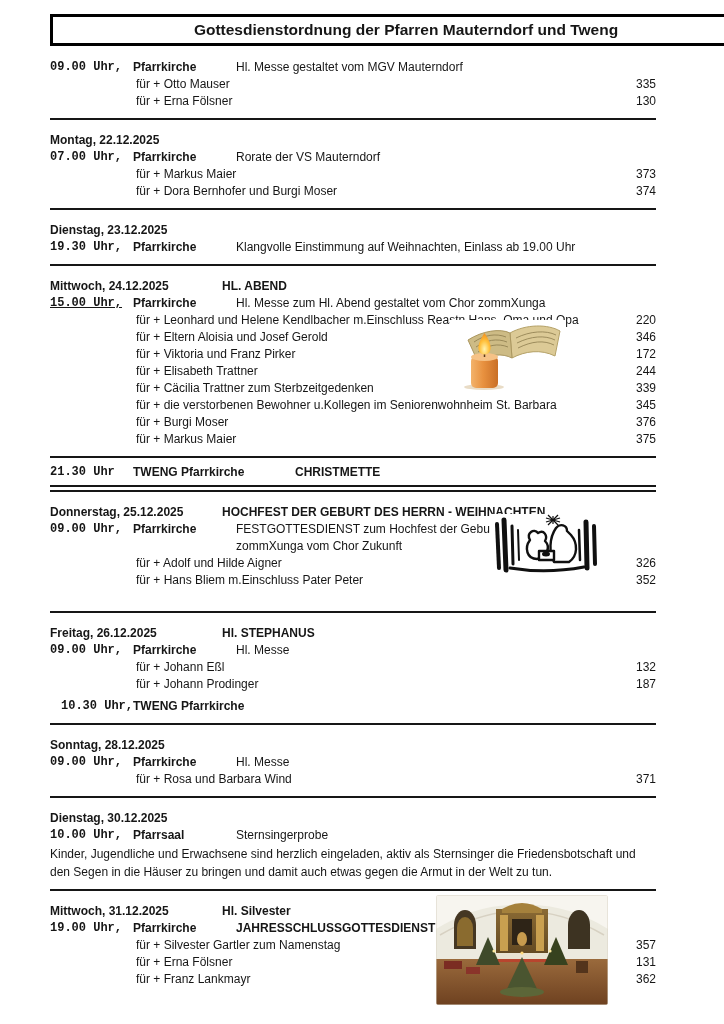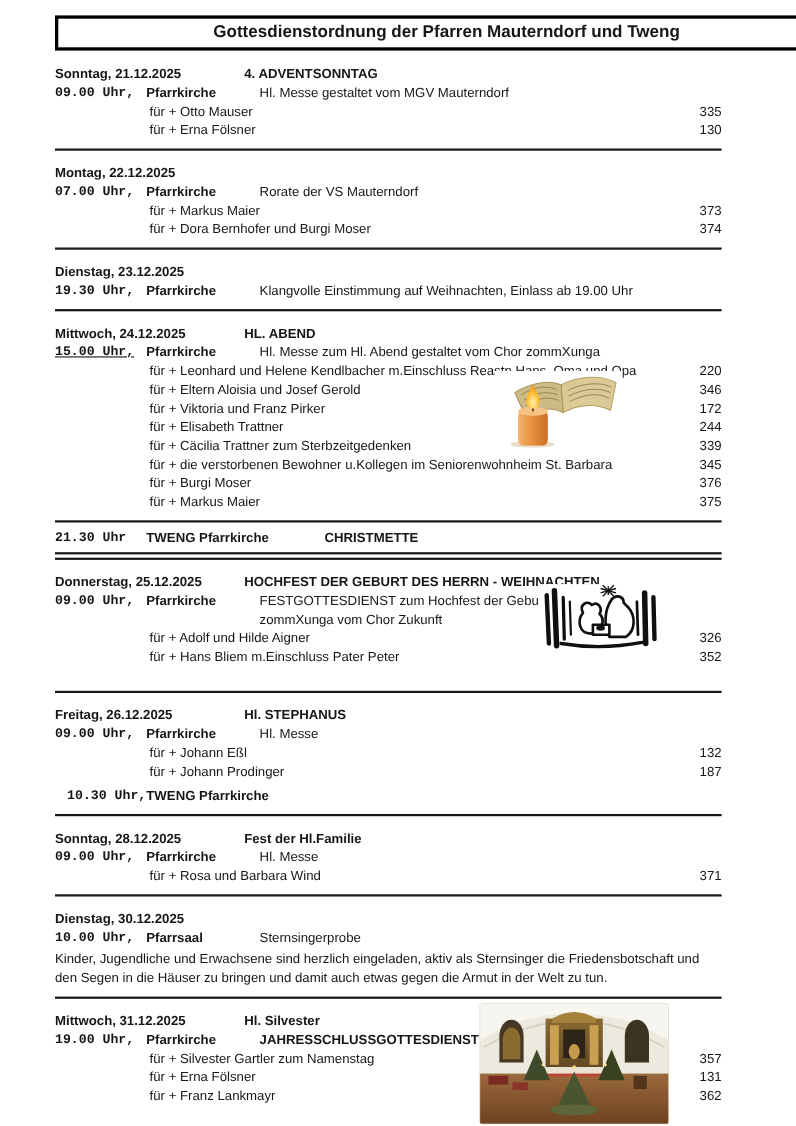--- a/index.html
+++ b/index.html
@@ -32,24 +32,20 @@
 <body>
 
 <div class="page">
 
   <div class="title-box">
     <div>Gottesdienstordnung der Pfarren Mauterndorf und Tweng</div>
   </div>
 
   <section class="sec">
     <div class="row">
-      <span class="c-date">Sonntag, 21.12.2025</span>
-      <span class="c-stitle">4. ADVENTSONNTAG</span>
-    </div>
-    <div class="row">
       <span class="c-time">09.00 Uhr,</span>
       <span class="c-loc">Pfarrkirche</span>
       <span class="c-desc">Hl. Messe gestaltet vom MGV Mauterndorf</span>
     </div>
     <div class="row intent">
       <span class="t">für + Otto Mauser</span>
       <span class="c-num">335</span>
     </div>
     <div class="row intent">
       <span class="t">für + Erna Fölsner</span>
@@ -251,21 +247,20 @@
     <div class="row mt5">
       <span class="c-time">10.30 Uhr,</span>
       <span class="c-loc" style="width:auto">TWENG Pfarrkirche</span>
     </div>
   </section>
   <div class="hr"></div>
 
   <section class="sec">
     <div class="row">
       <span class="c-date">Sonntag, 28.12.2025</span>
-      <span class="c-stitle">Fest der Hl.Familie</span>
     </div>
     <div class="row">
       <span class="c-time">09.00 Uhr,</span>
       <span class="c-loc">Pfarrkirche</span>
       <span class="c-desc">Hl. Messe</span>
     </div>
     <div class="row intent">
       <span class="t">für + Rosa und Barbara Wind</span>
       <span class="c-num">371</span>
     </div>

